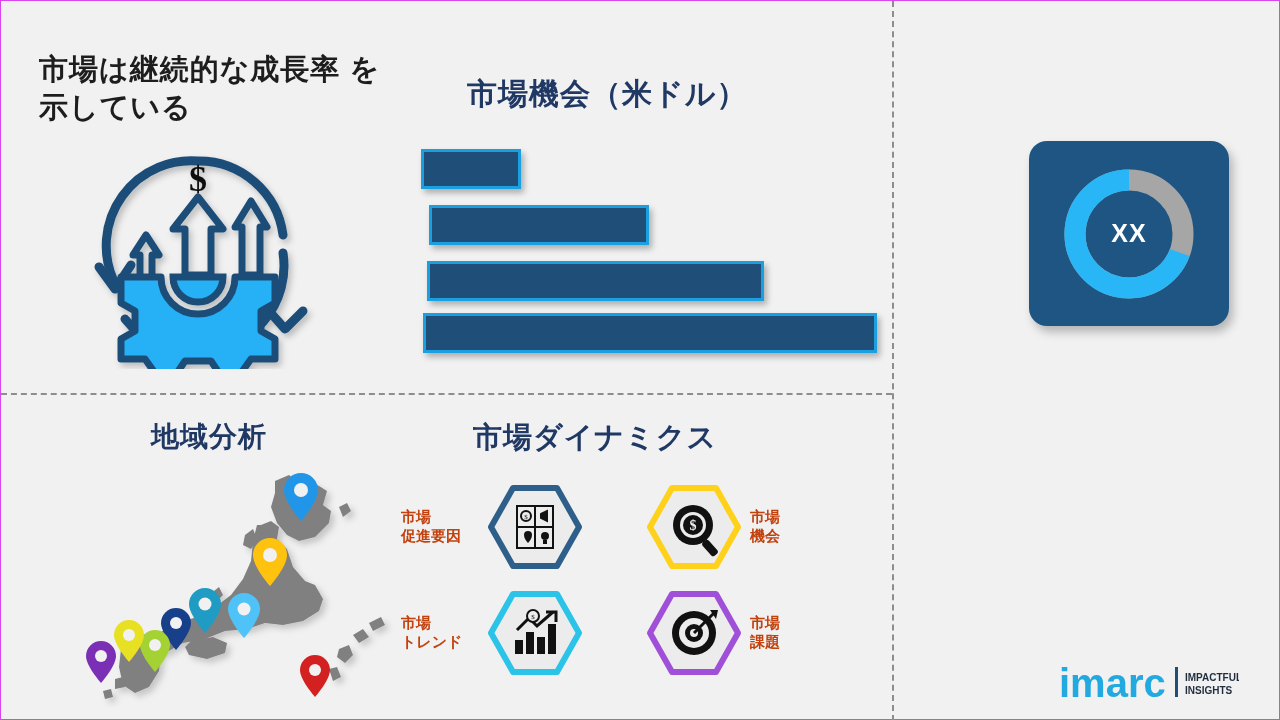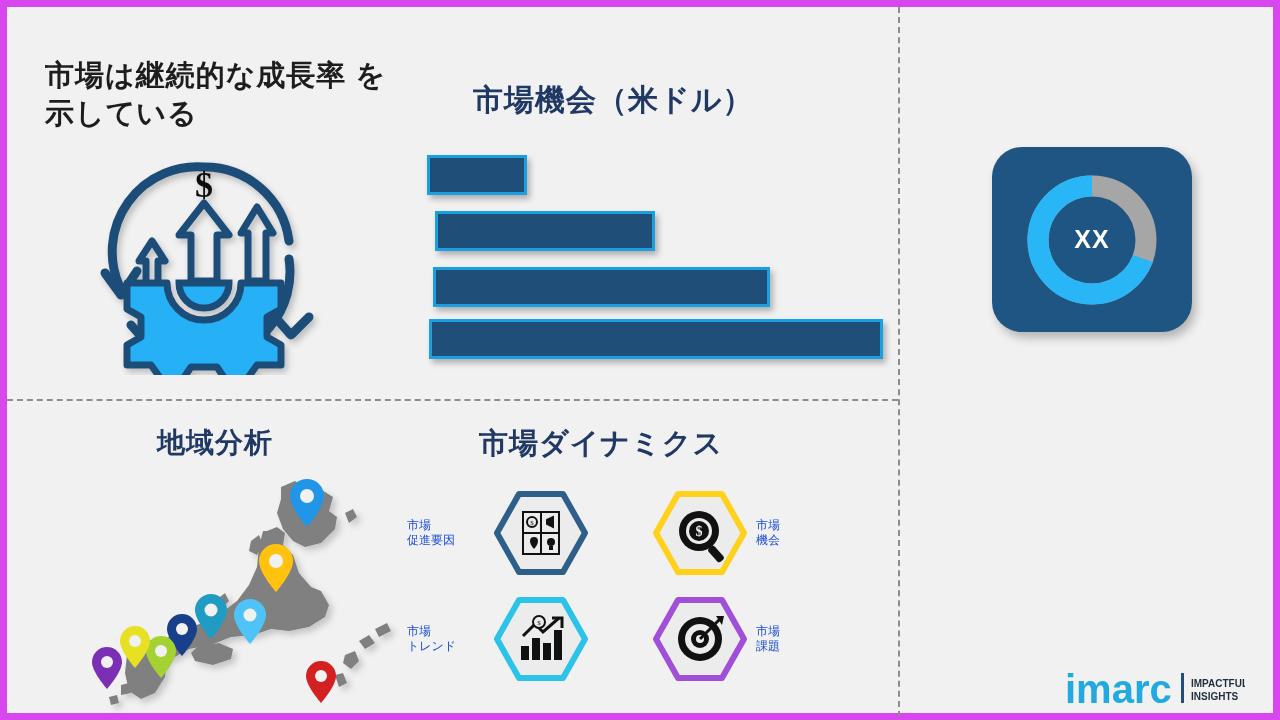--- a/index.html
+++ b/index.html
@@ -6,21 +6,21 @@
   body{
     width:1280px;height:720px;
     background:#f2f2f2;
     font-family:"Liberation Sans","DejaVu Sans",sans-serif;
     overflow:hidden;
     position:relative;
   }
   .slide{
     position:absolute;inset:0;
     background:#f1f1f1;
-    border:7px solid #d946ef;
+    border:1px solid #d946ef;
     box-sizing:border-box;
   }
   
   .v-divider{
     position:absolute;left:891px;top:0;width:0;height:720px;
     border-left:2px dashed #8d8d8d;
   }
   .h-divider{
     position:absolute;left:0;top:392px;width:891px;height:0;
     border-top:2px dashed #8d8d8d;
@@ -64,43 +64,44 @@
     position:absolute;height:40px;
     background:#1f4e79;
     border:3px solid #1a9fe0;
     box-sizing:border-box;
     box-shadow:3px 4px 6px rgba(0,0,0,0.28);
   }
   
   .donut-card{
     position:absolute;width:200px;height:185px;
     background:#1f5583;
-    border-radius:30px;
+    border-radius:18px;
     box-shadow:4px 6px 10px rgba(0,0,0,0.25);
+    margin-left:43px;
   }
   #card-largest{left:985px;top:140px;}
   #card-cagr{left:985px;top:418px;}
   .donut-wrap{
     position:absolute;left:50%;top:50%;
     transform:translate(-50%,-50%);
     width:150px;height:150px;
   }
   .donut-center{
     position:absolute;left:0;top:0;width:150px;height:150px;
     display:flex;align-items:center;justify-content:center;
     color:#ffffff;font-weight:bold;font-size:25px;
     letter-spacing:1px;
   }
   
   #japan-map{position:absolute;left:62px;top:462px;width:340px;height:245px;}
   
   #dynamics{position:absolute;left:400px;top:478px;width:450px;height:220px;}
   .dyn-cell{position:absolute;display:flex;align-items:center;height:96px;}
   .dyn-label{
-    color:#1d4ed8;font-weight:normal;font-size:12px;line-height:1.25;
+    color:#c2410c;font-weight:bold;font-size:15px;line-height:1.25;
     white-space:pre-line;
   }
   .hexwrap{position:relative;width:96px;height:86px;flex:0 0 auto;}
   
   #imarc-logo{position:absolute;left:1058px;top:660px;width:180px;height:46px;}
 </style>
 </head>
 <body>
 
 <div class="slide">

